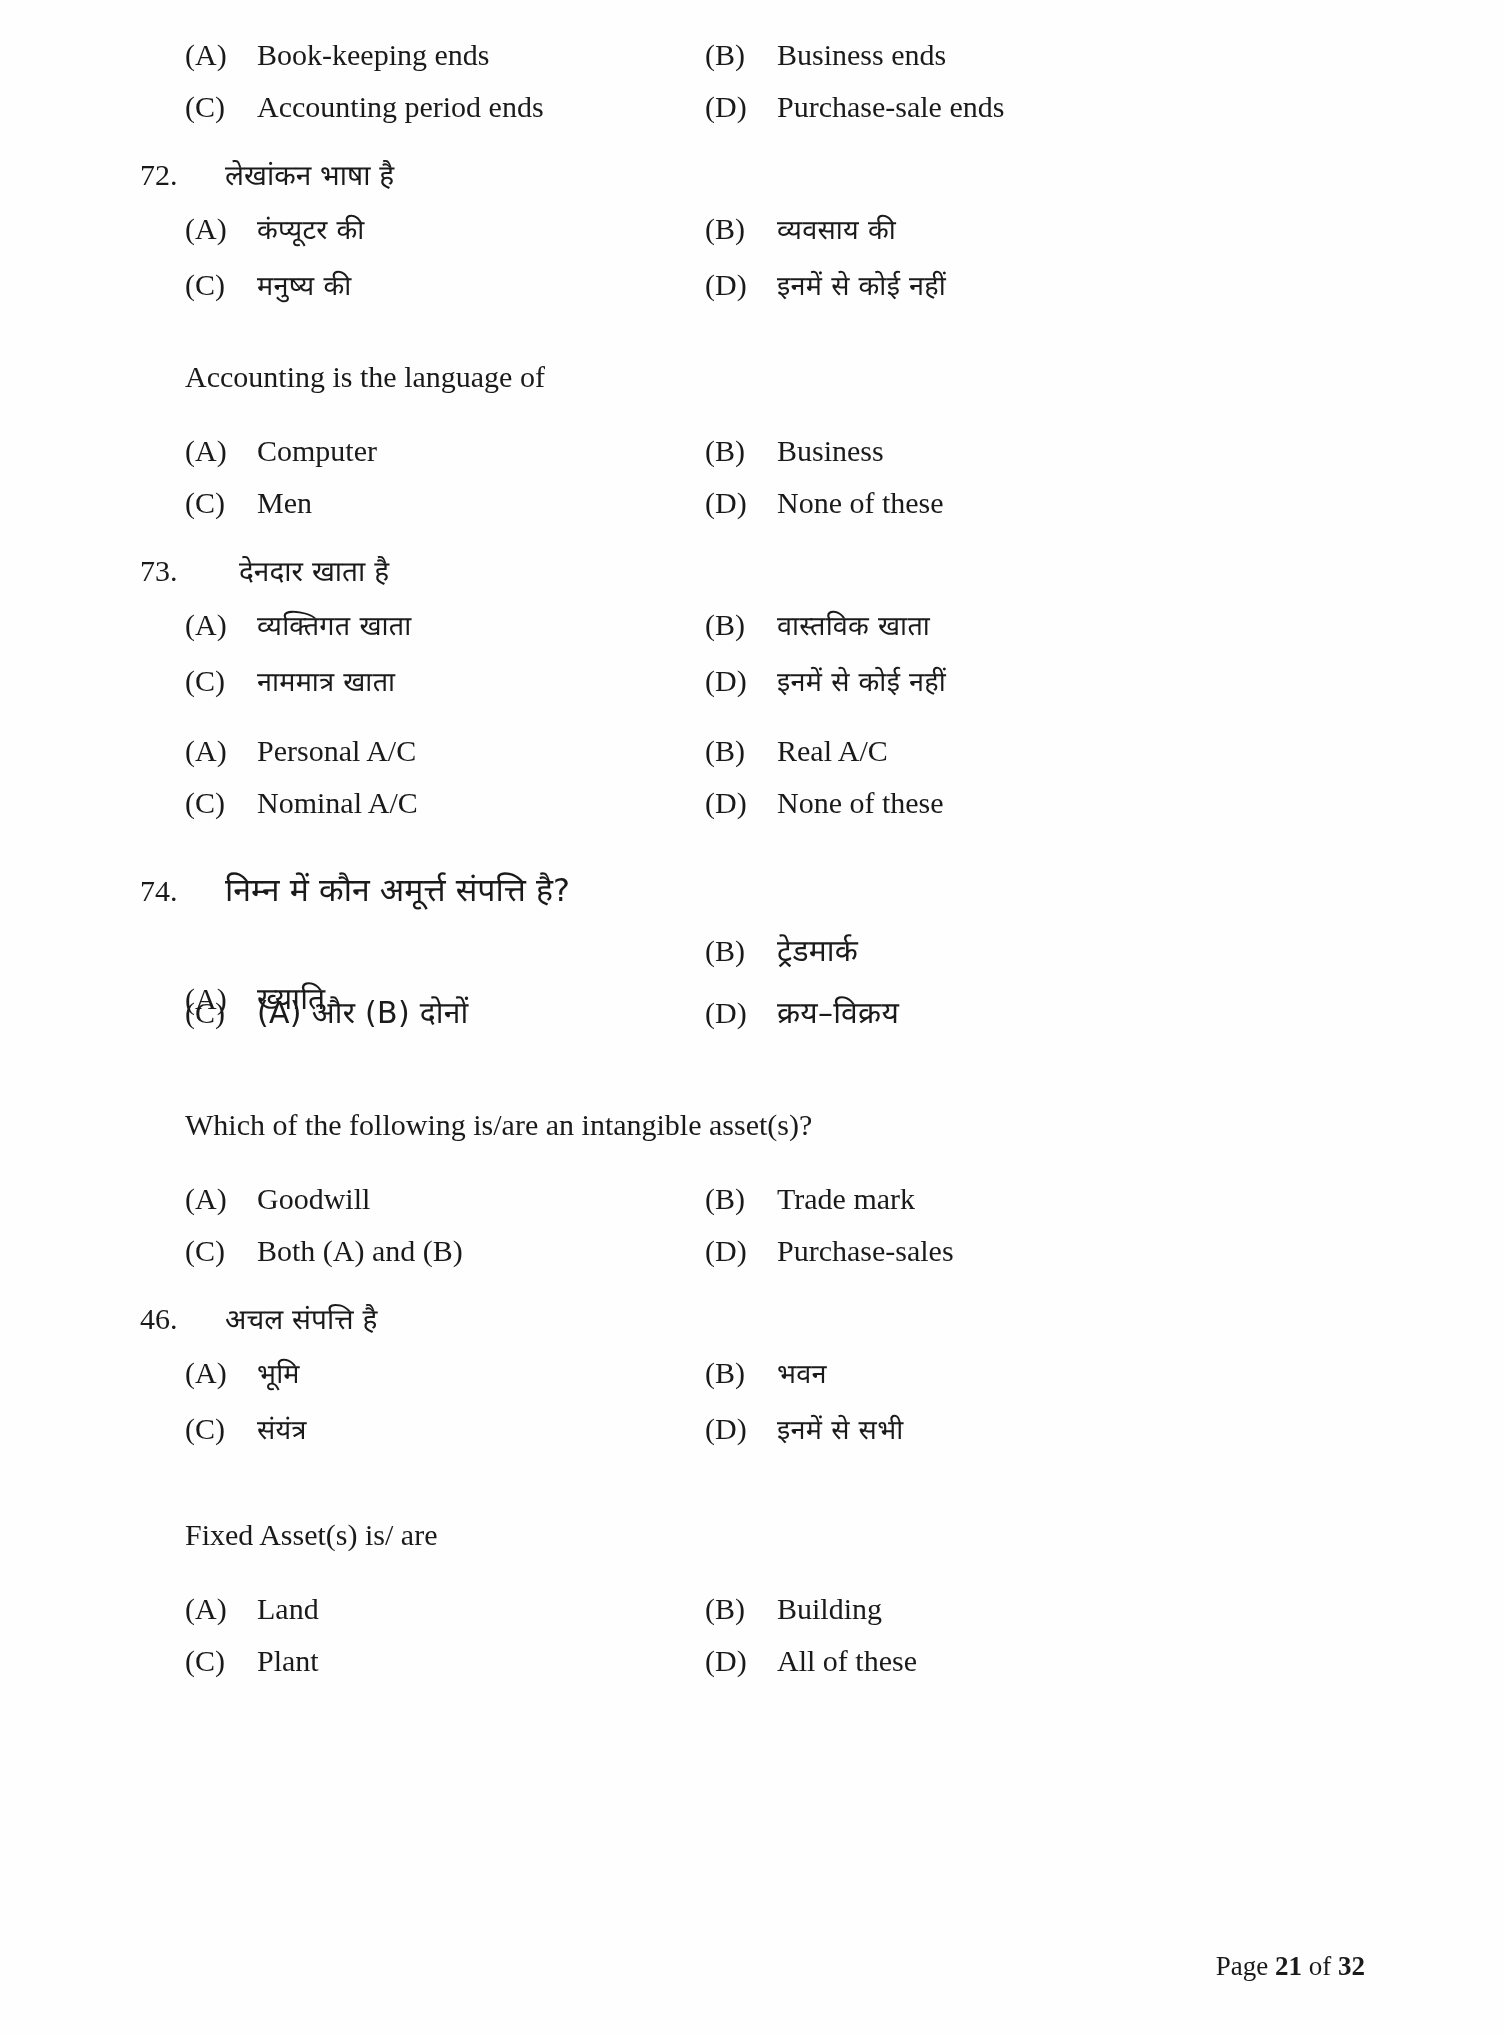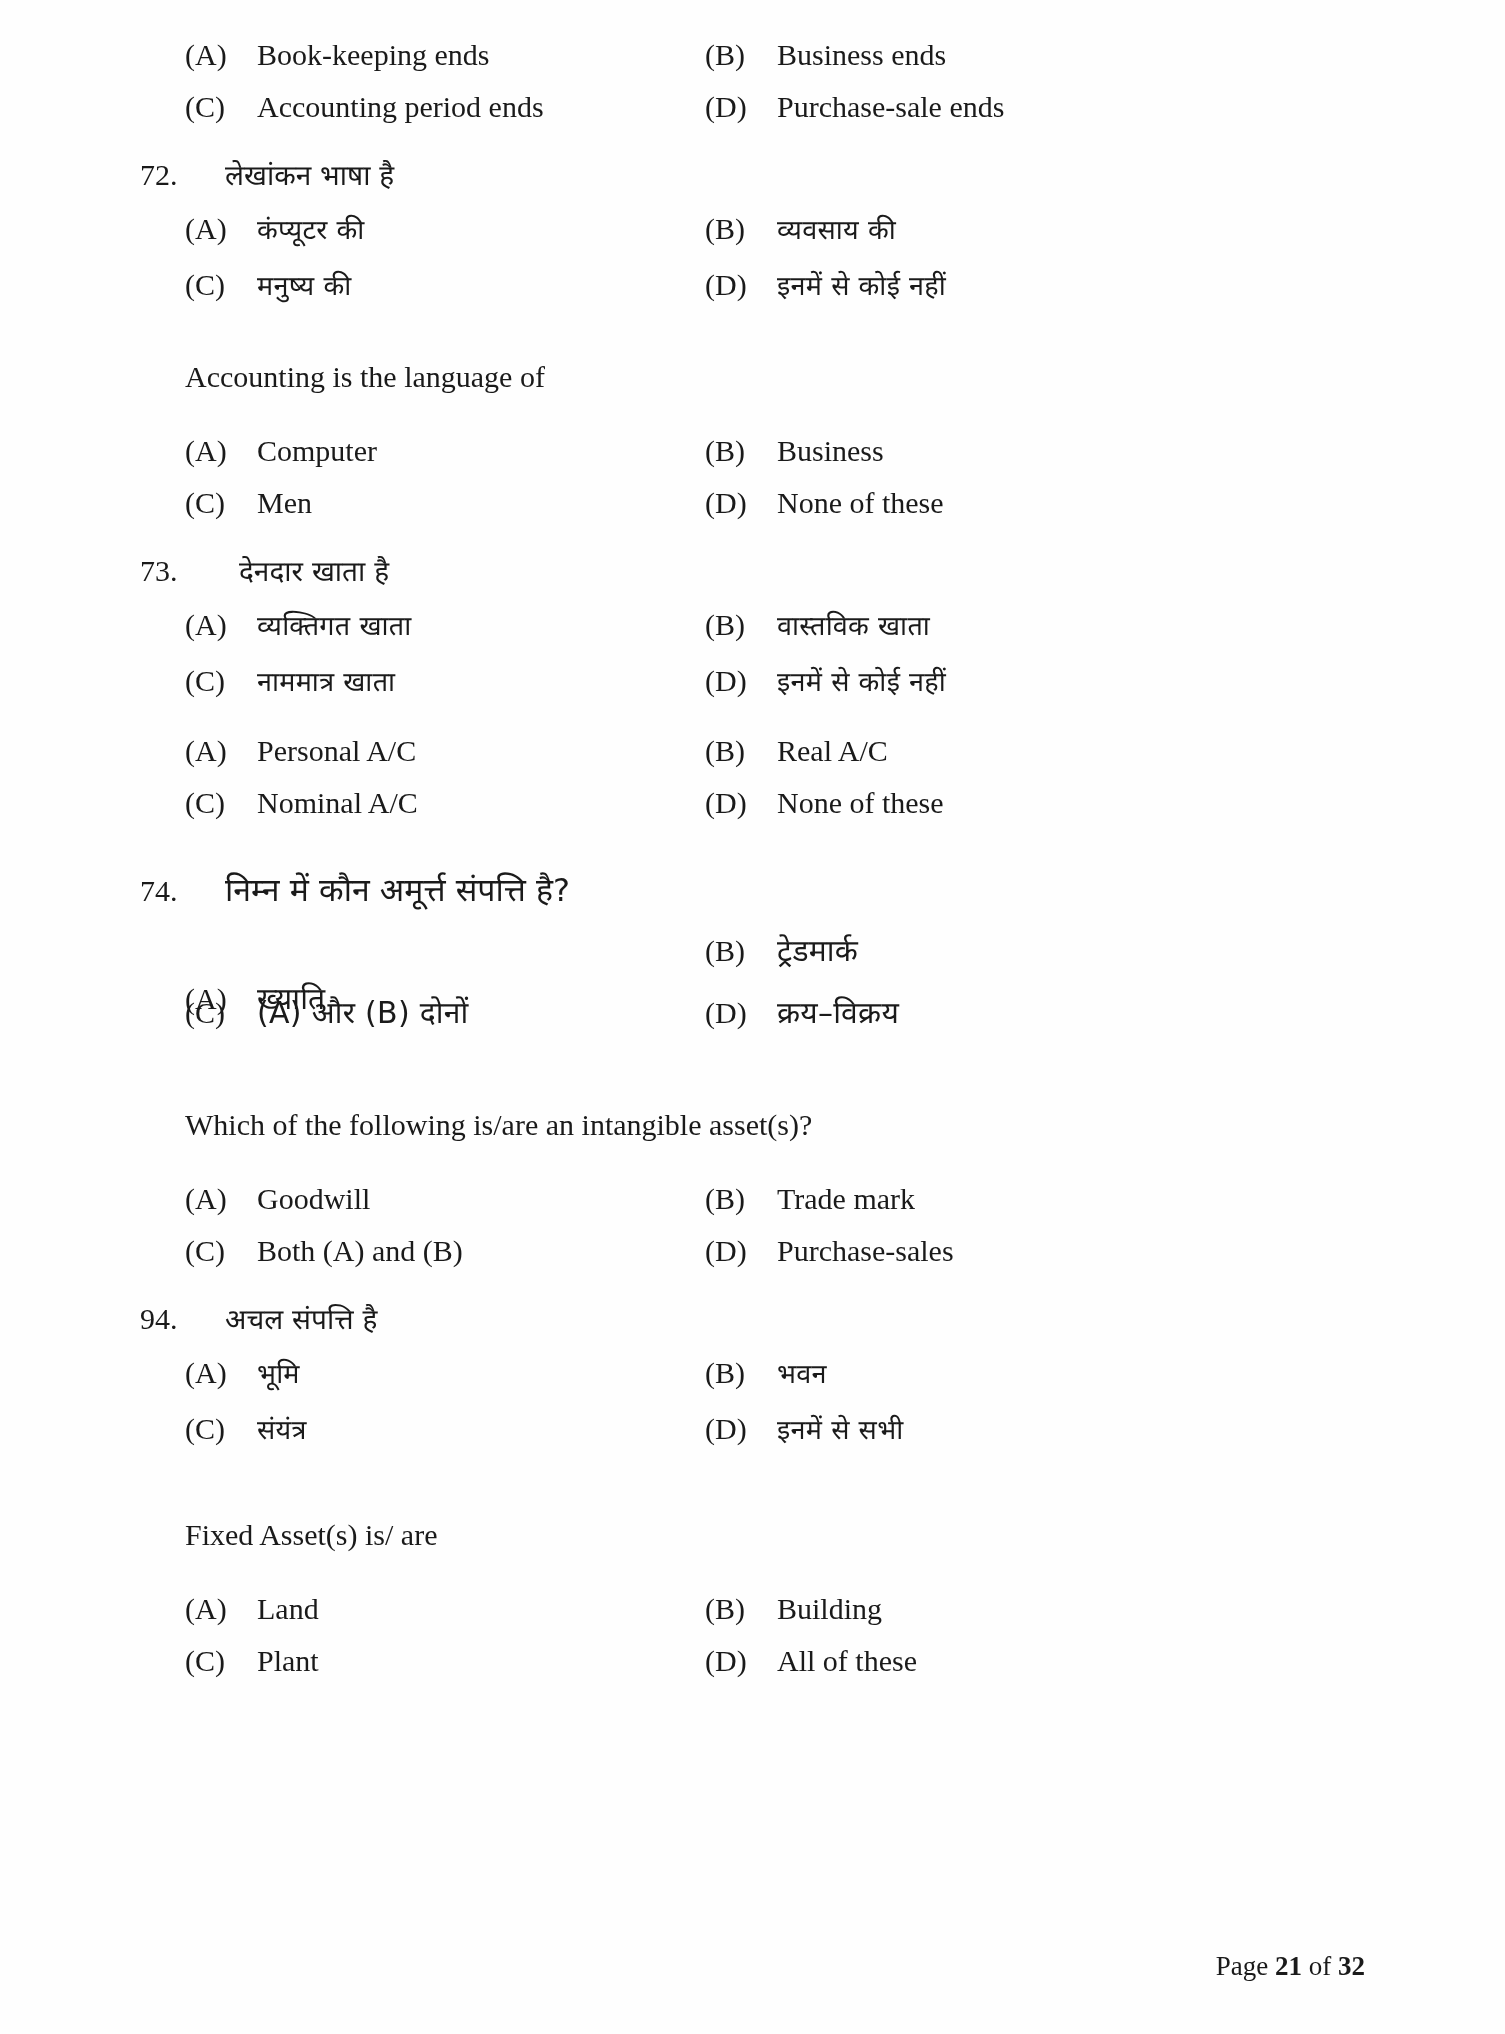--- a/index.html
+++ b/index.html
@@ -307,21 +307,21 @@
     </div>
     <div class="opt-cell right">
       <span class="opt-label en">(D)</span>
       <span class="opt-text en">Purchase-sales</span>
     </div>
   </div>
 
   <div class="sp-xs"></div>
 
   <div class="q-row row-h-hi">
-    <span class="q-num">94.</span>
+    <span class="q-num">46.</span>
     <span class="q-text-hi">अचल संपत्ति है</span>
   </div>
 
   <div class="opt-row row-h-hi">
     <div class="opt-cell left">
       <span class="opt-label en">(A)</span>
       <span class="opt-text hi">भूमि</span>
     </div>
     <div class="opt-cell right">
       <span class="opt-label en">(B)</span>

